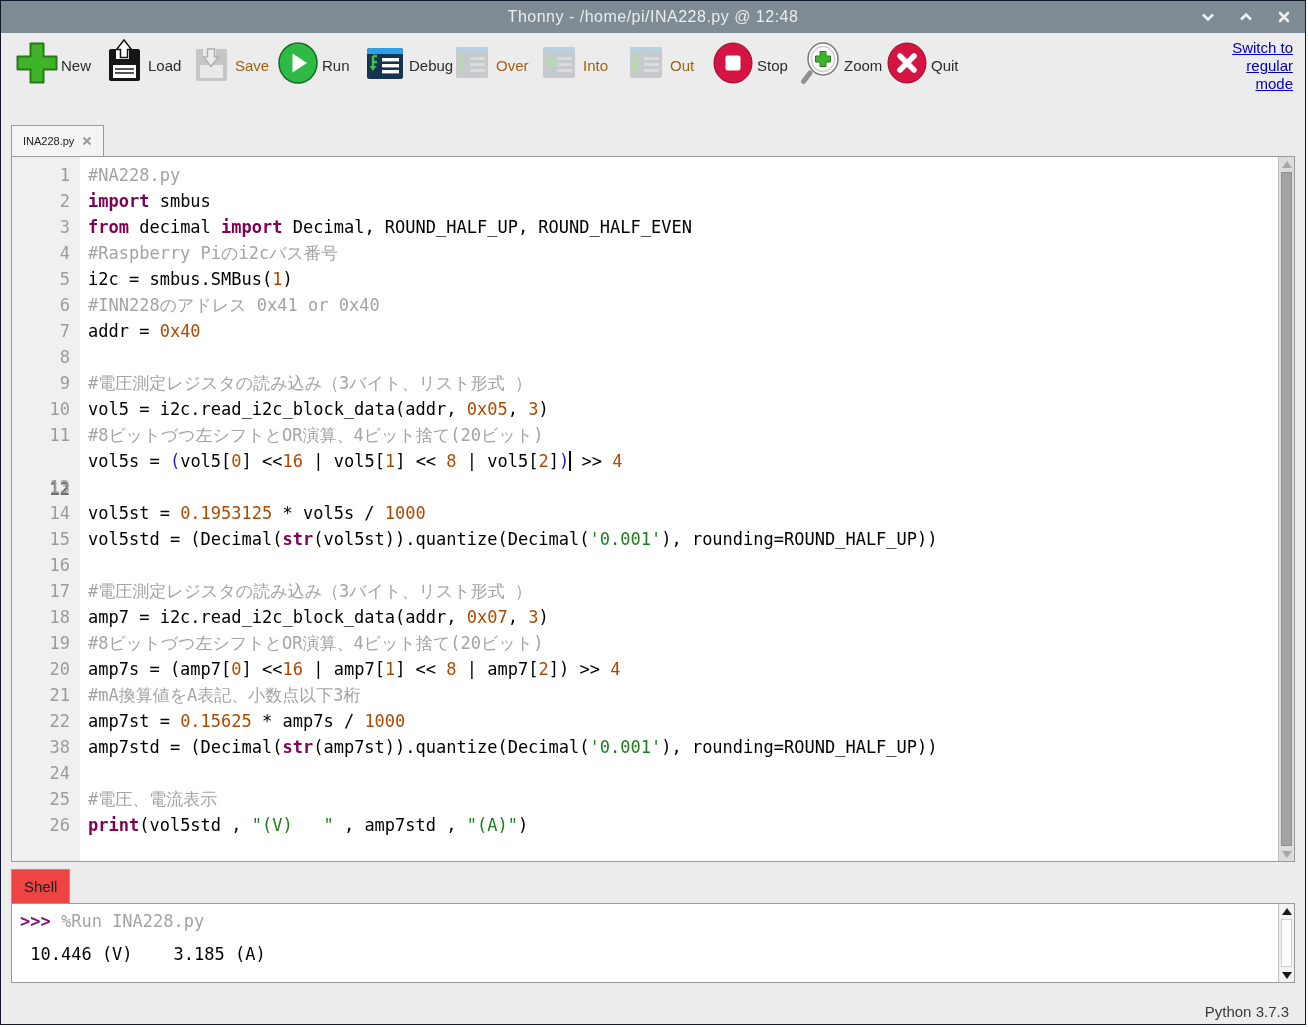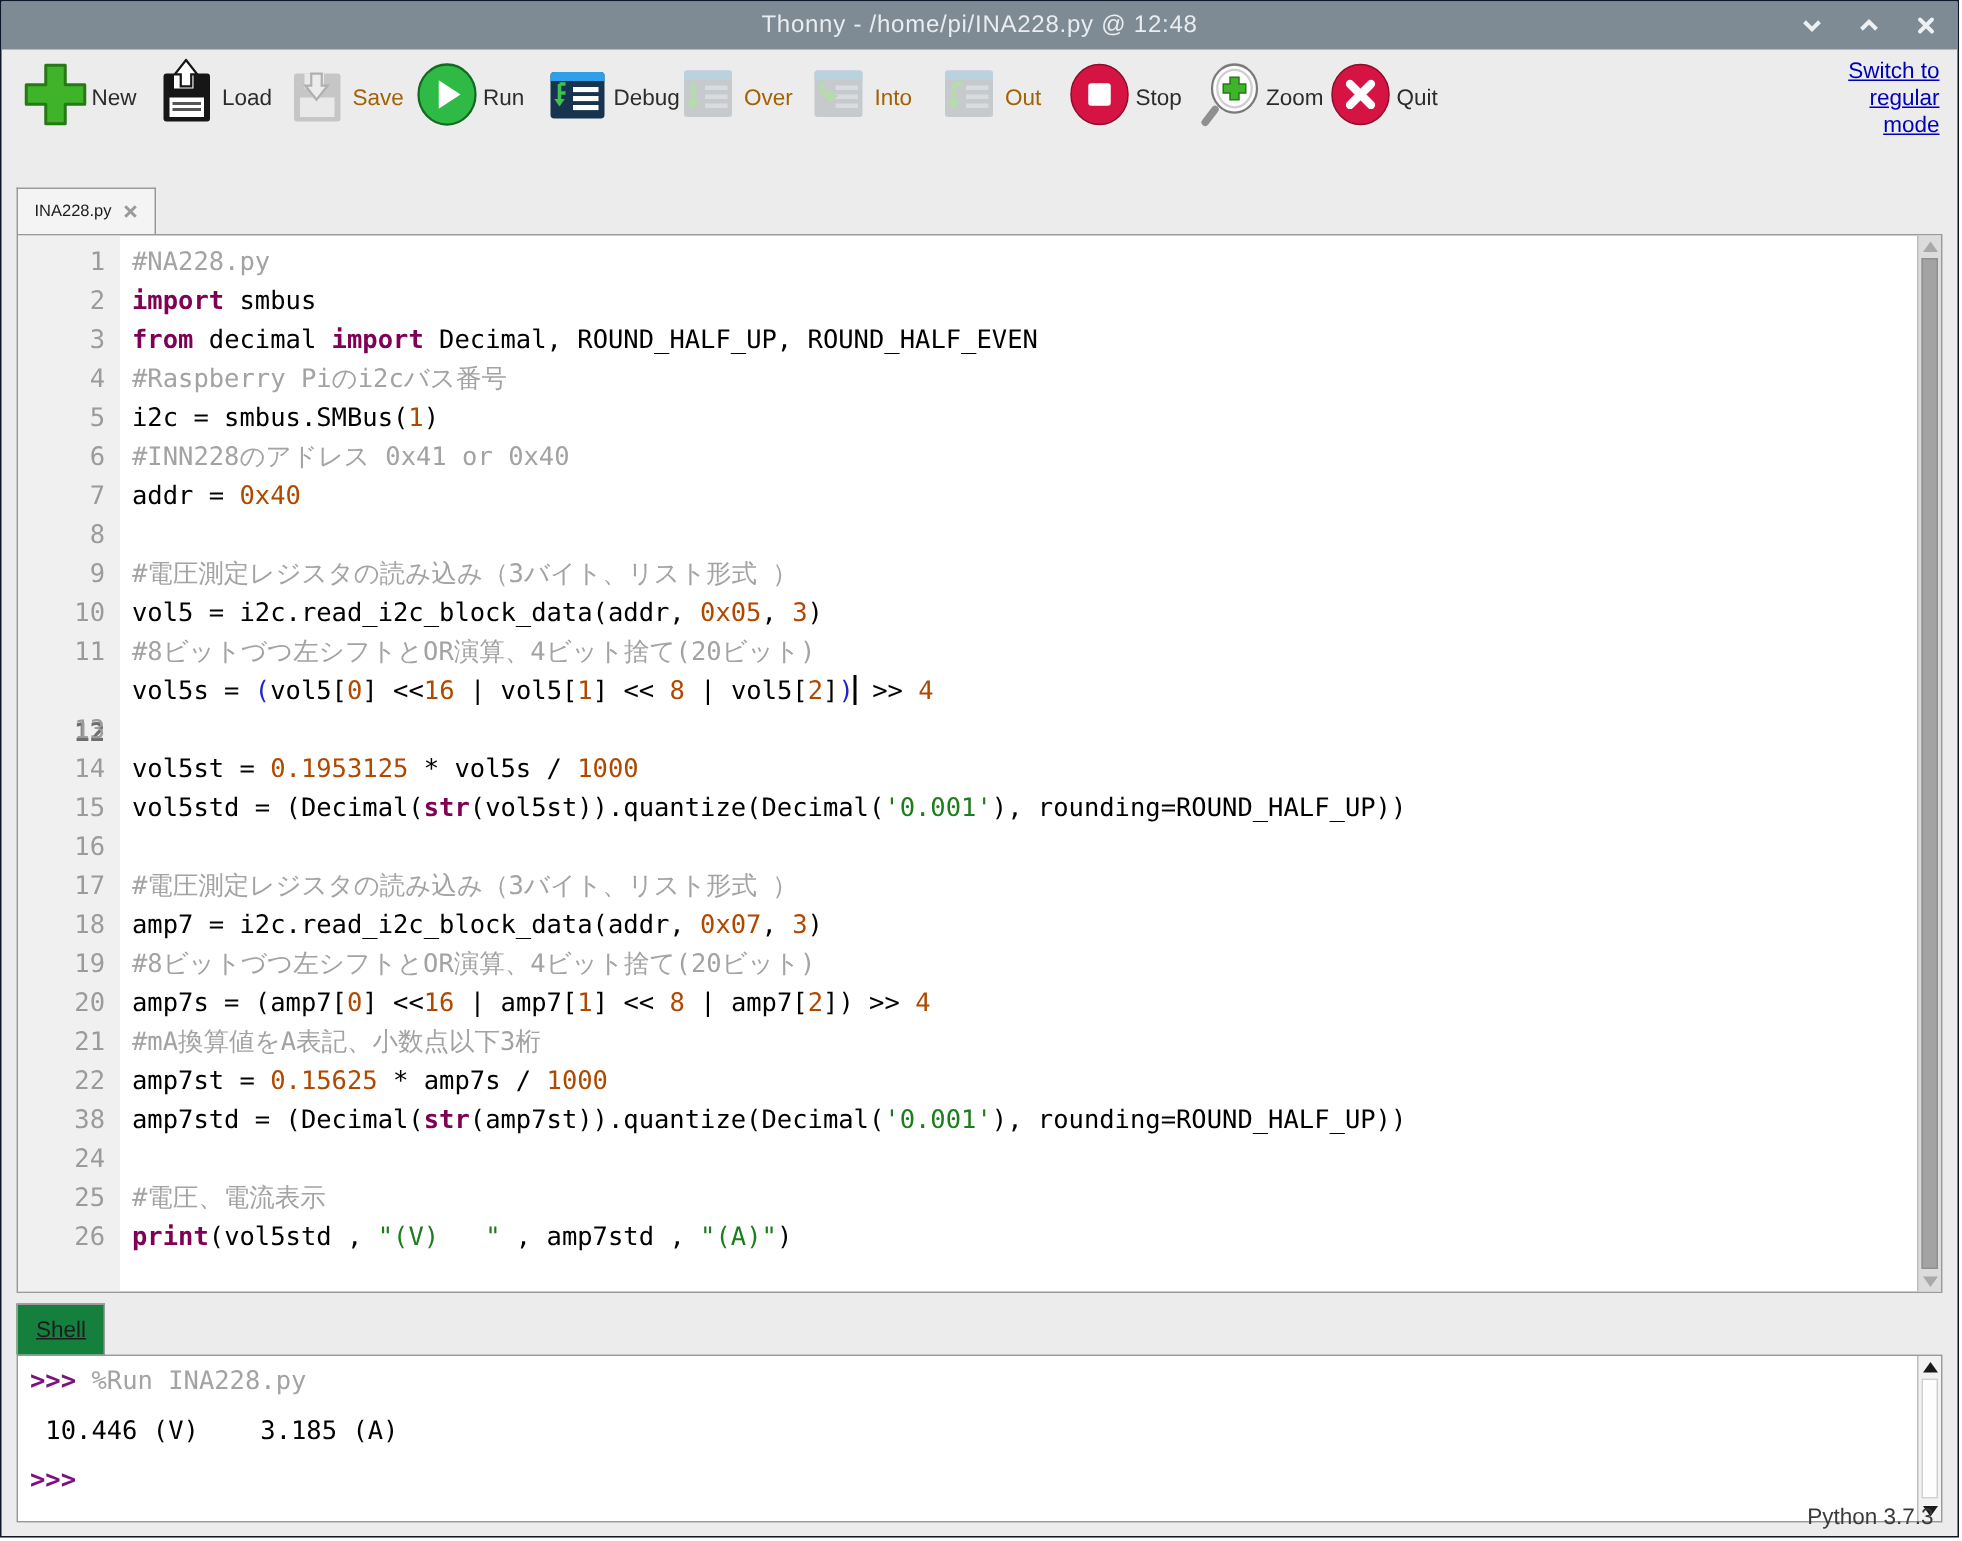--- a/index.html
+++ b/index.html
@@ -57,23 +57,23 @@
   .tri-up { width:0; height:0; border-left:5px solid transparent; border-right:5px solid transparent; border-bottom:7px solid #a9a9a9; }
   .tri-down { width:0; height:0; border-left:5px solid transparent; border-right:5px solid transparent; border-top:7px solid #a9a9a9; }
   .vscroll.dark .tri-up { border-bottom-color:#1a1a1a; }
   .vscroll.dark .tri-down { border-top-color:#1a1a1a; }
   .sb-thumb { position:absolute; left:2px; right:2px; top:15px; bottom:15px; background:#a3a3a3; border:1px solid #8f8f8f; }
   .vscroll.dark { background:#f2f2f2; }
   .vscroll.dark .sb-thumb { background:#fdfdfd; border-color:#d0d0d0; }
 
   
   .shelltab { position:absolute; top:868px; left:10px; height:34px; display:inline-flex; align-items:center;
-              padding:0 12px; background:#15803d; border:1px solid #9a9a9a; border-bottom:none;
-              font-size:15px; color:#1c1c1c; z-index:2;text-decoration:underline; }
-  .shell { position:absolute; top:902px; left:10px; width:1284px; height:112px;
+              padding:0 12px; background:#ef4444; border:1px solid #9a9a9a; border-bottom:none;
+              font-size:15px; color:#1c1c1c; z-index:2; }
+  .shell { position:absolute; top:902px; left:10px; width:1284px; height:80px;
            border:1px solid #9a9a9a; background:#ffffff; display:flex; }
   .shell-body { flex:1; overflow:hidden; padding-top:1px; }
   .shell-line { height:33px; line-height:33px; white-space:pre; padding-left:8px;
                 font-family:"DejaVu Sans Mono",monospace; font-size:17px; color:#000; }
   .tok-prompt { color:#7d117d; font-weight:bold; }
   .tok-magic { color:#a3a3a3; }
 
   
   .statusbar { position:absolute; left:0; right:0; bottom:0; height:23px; }
   .status-text { position:absolute; right:16px; top:2px; font-size:15px; color:#3a3a3a; }

